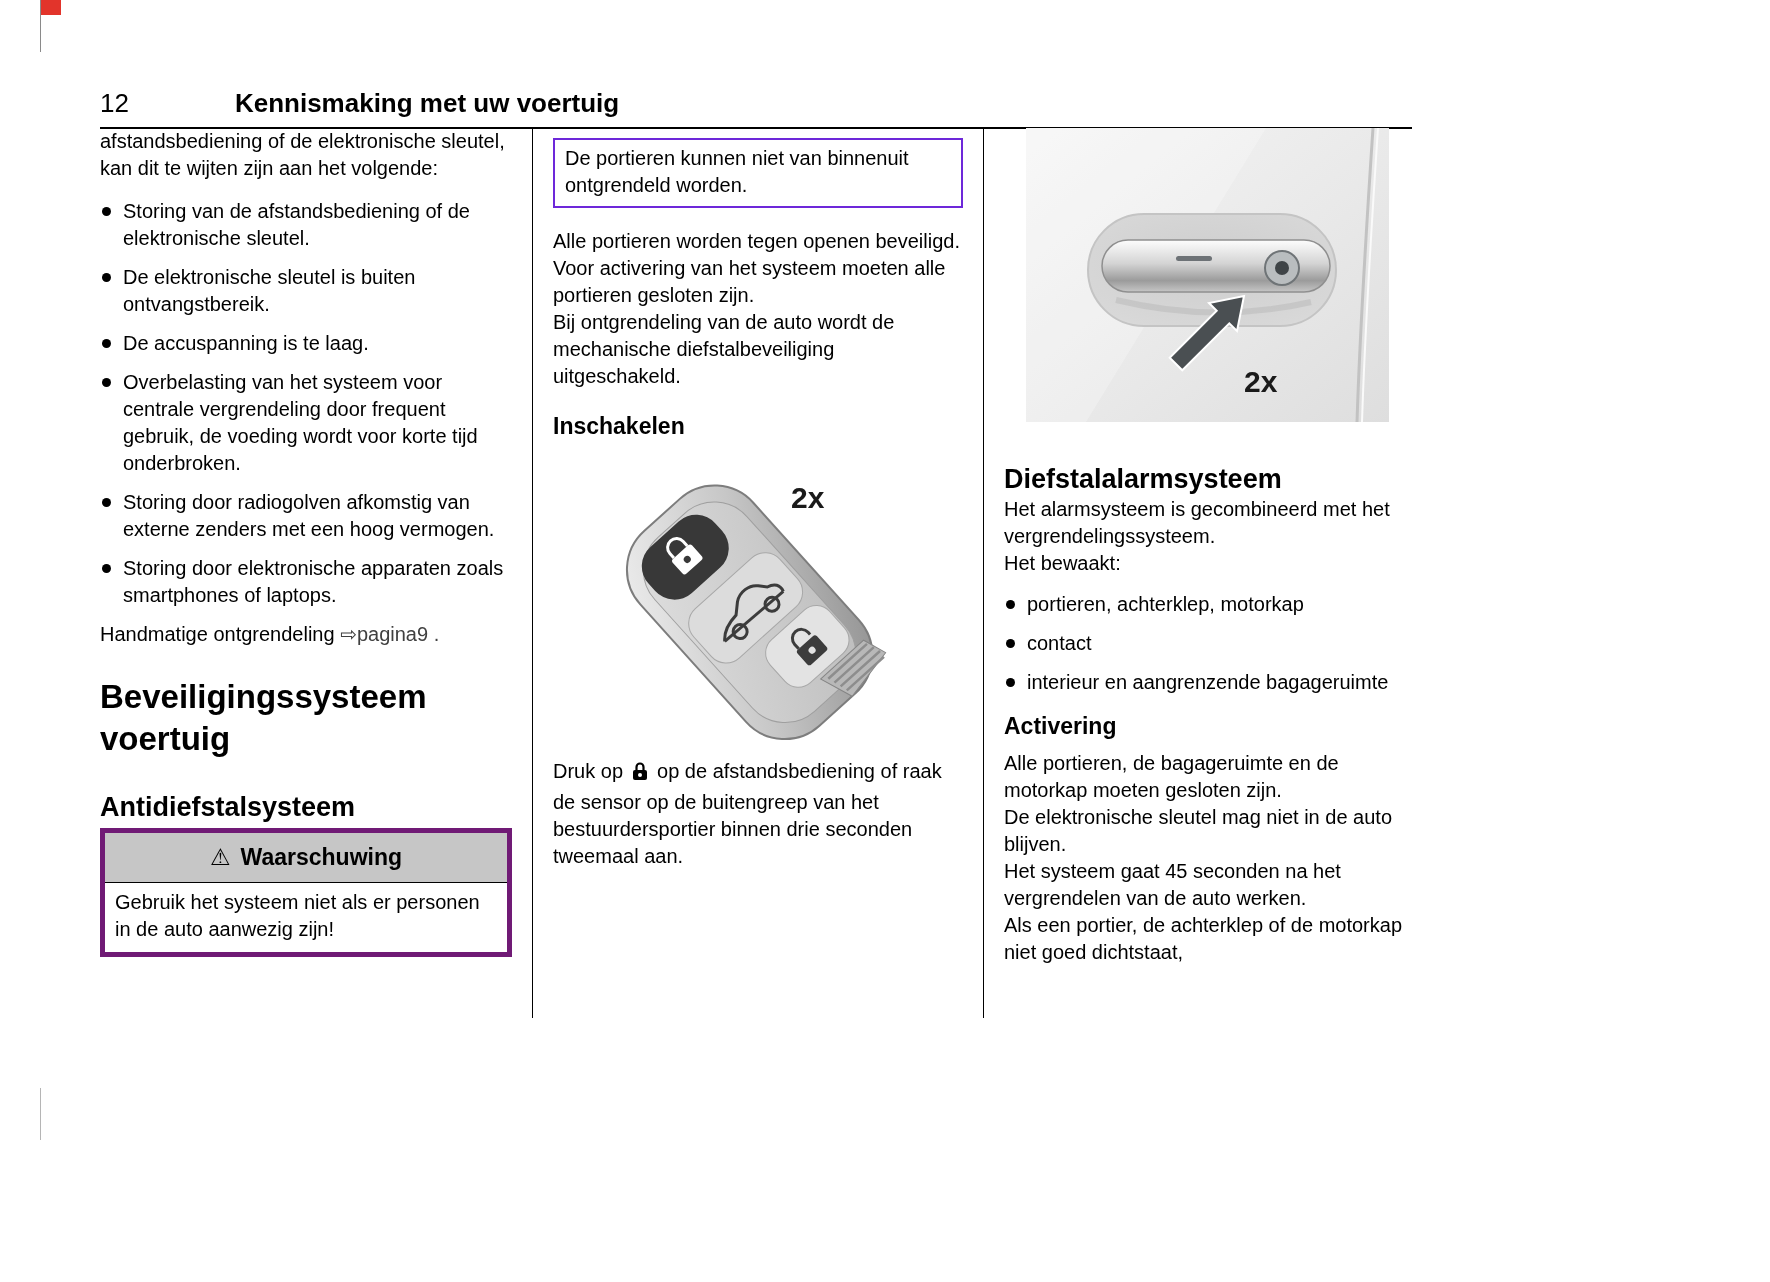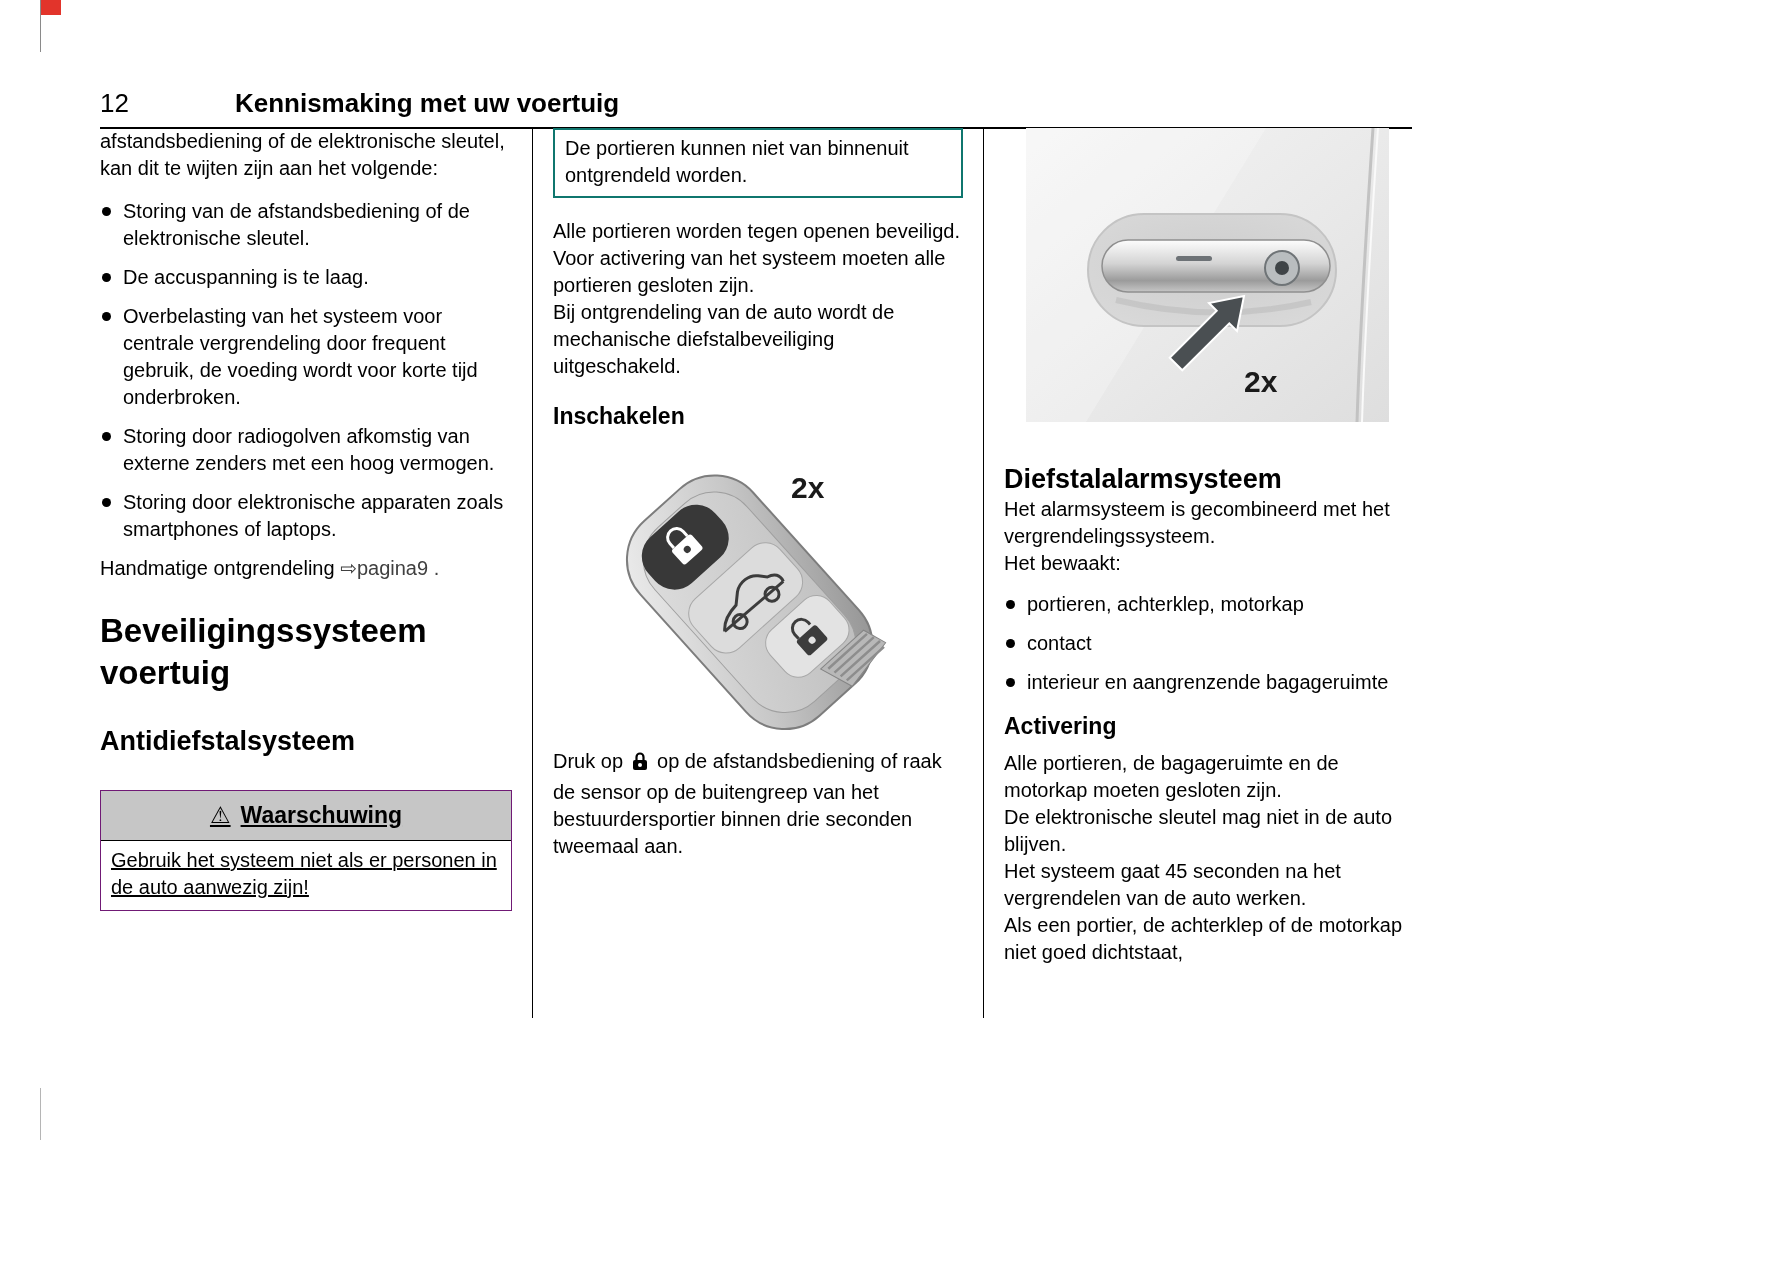--- a/index.html
+++ b/index.html
@@ -36,26 +36,26 @@
   ul.bullets li{position:relative;padding-left:23px;margin-bottom:12px;}
   ul.bullets li::before{content:"";position:absolute;left:2px;top:9px;width:9px;height:9px;border-radius:50%;background:#000;}
 
   .xref-line{margin-top:14px;}
   .xref{color:#404040;text-decoration:none;}
 
   .h-xl{font-size:33px;line-height:42px;font-weight:bold;margin:28px 0 0 0;}
   .h-lg{font-size:27px;line-height:34px;font-weight:bold;margin:30px 0 0 0;}
   .h-md{font-size:23px;line-height:28px;font-weight:bold;margin:22px 0 0 0;}
 
-  .warning-box{border:1px solid #701a75;margin-top:32px;text-decoration:underline;}
+  .warning-box{border:5px solid #701a75;margin-top:4px;}
   .warning-head{background:#c6c6c6;text-align:center;font-weight:bold;font-size:23px;padding:11px 0;border-bottom:1px solid #000;}
   .warning-head .tri{font-weight:normal;font-size:23px;margin-right:10px;}
   .warning-body{padding:6px 10px 9px 10px;}
 
-  .note-box{border:2px solid #0f766e;padding:5px 12px 7px 10px;margin:0 0 20px 0;}
+  .note-box{border:2px solid #6d28d9;padding:5px 12px 7px 10px;margin:10px 0 20px 0;}
   .figure-fob{position:relative;margin-top:26px;width:410px;height:292px;}
   .figure-handle{margin:0 0 0 22px;width:363px;height:294px;}
   .instruction{margin-top:30px;}
   .inline-icon{display:inline-block;vertical-align:-4px;margin:0 7px;}
 
   .col3 .h-lg{margin-top:40px;}
   .col3 .pgroup-top{margin-top:0;}
   .col3 .h-md{margin-top:16px;}
   .col3 .pgroup-bottom{margin-top:10px;}
   .col3 ul.bullets{margin-top:14px;}
@@ -79,20 +79,21 @@
   </div>
   <div class="header-rule"></div>
 
   <div class="columns">
 
     <div class="col col1">
       <p class="body">afstandsbediening of de elektronische sleutel, kan dit te wijten zijn aan het volgende:</p>
 
       <ul class="bullets">
         <li><span>Storing van de afstandsbediening of de elektronische sleutel.</span></li>
+        <li><span>De elektronische sleutel is buiten ontvangstbereik.</span></li>
         <li><span>De accuspanning is te laag.</span></li>
         <li><span>Overbelasting van het systeem voor centrale vergrendeling door frequent gebruik, de voeding wordt voor korte tijd onderbroken.</span></li>
         <li><span>Storing door radiogolven afkomstig van externe zenders met een hoog vermogen.</span></li>
         <li><span>Storing door elektronische apparaten zoals smartphones of laptops.</span></li>
       </ul>
 
       <p class="body xref-line"><span>Handmatige ontgrendeling </span><a class="xref">⇨pagina9 .</a></p>
 
       <h2 class="h-xl">Beveiligingssysteem voertuig</h2>
       <h3 class="h-lg">Antidiefstalsysteem</h3>

